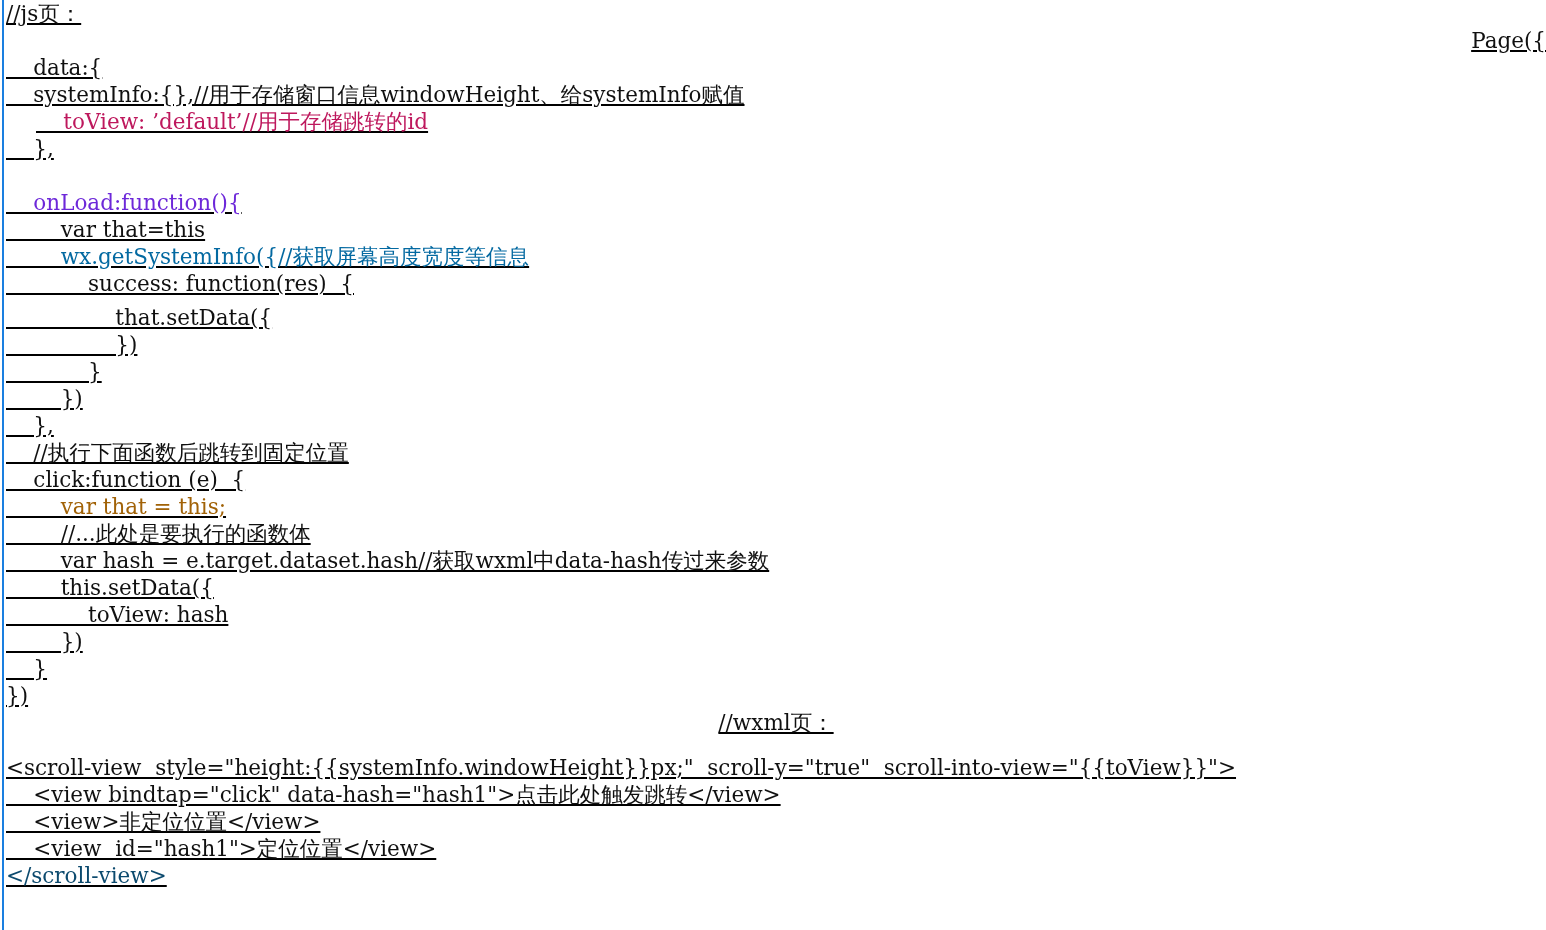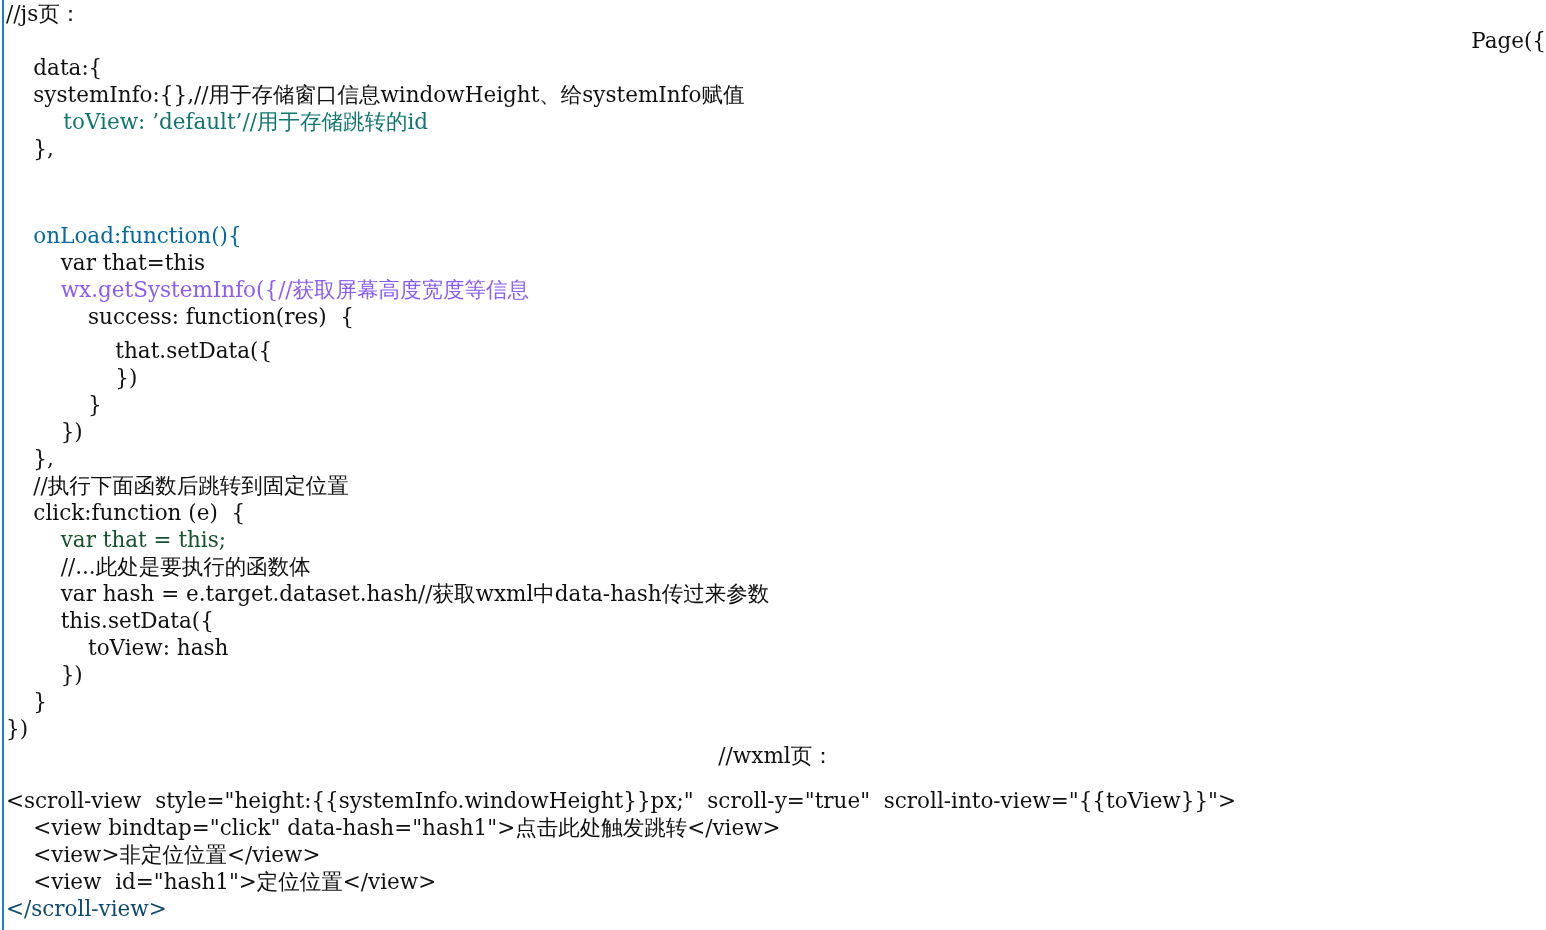--- a/index.html
+++ b/index.html
@@ -26,20 +26,21 @@
     background: #1a7fe0;
   }
 
   #code-surface {
     position: absolute;
     left: 0;
     top: 0;
     width: 1546px;
     height: 930px;
     padding: 0;
+    text-decoration: underline;
   }
 
   .code-line {
     position: relative;
     height: 27px;
     line-height: 27px;
     font-family: "DejaVu Serif", "Liberation Serif", serif;
     font-size: 21.5px;
     color: #101010;
     white-space: pre;
@@ -72,35 +73,35 @@
 </head>
 <body style="background: rgb(255, 255, 255);">
 
 <div id="left-rule" style="background: rgb(26, 127, 224);"></div>
 
 <div id="code-surface">
     <div class="code-line" style="color: rgb(16, 16, 16);"><span class="mono">//js页：</span></div>
     <div class="code-line" style="color: rgb(16, 16, 16); text-align: right;"><span class="mono">Page({</span></div>
     <div class="code-line" style="color: rgb(16, 16, 16);"><span class="mono">    data:{</span></div>
     <div class="code-line" style="color: rgb(16, 16, 16);"><span class="mono">    systemInfo:{},//用于存储窗口信息windowHeight、给systemInfo赋值</span></div>
-    <div class="code-line" style="color: #0f766e; padding-left: 36px;"><span class="mono">    toView: ’default’//用于存储跳转的id</span></div>
+    <div class="code-line" style="color: #be185d; padding-left: 36px;"><span class="mono">    toView: ’default’//用于存储跳转的id</span></div>
     <div class="code-line" style="color: rgb(16, 16, 16);"><span class="mono">    },</span></div>
     <div class="code-line blank" style="color: rgb(16, 16, 16);"><span class="mono"></span></div>
-    <div class="code-line" style="color: #0369a1; margin-top: 33px;"><span class="mono">    onLoad:function(){</span></div>
+    <div class="code-line" style="color: #6d28d9;"><span class="mono">    onLoad:function(){</span></div>
     <div class="code-line" style="color: rgb(16, 16, 16);"><span class="mono">        var that=this</span></div>
-    <div class="code-line" style="color: #8b5cf6;"><span class="mono">        wx.getSystemInfo({//获取屏幕高度宽度等信息</span></div>
+    <div class="code-line" style="color: #0369a1;"><span class="mono">        wx.getSystemInfo({//获取屏幕高度宽度等信息</span></div>
     <div class="code-line" style="color: rgb(16, 16, 16);"><span class="mono">            success: function(res)  {</span></div>
     <div class="code-line" style="color: rgb(16, 16, 16); margin-top: 7px;"><span class="mono">                that.setData({</span></div>
     <div class="code-line" style="color: rgb(16, 16, 16);"><span class="mono">                })</span></div>
     <div class="code-line" style="color: rgb(16, 16, 16);"><span class="mono">            }</span></div>
     <div class="code-line" style="color: rgb(16, 16, 16);"><span class="mono">        })</span></div>
     <div class="code-line" style="color: rgb(16, 16, 16);"><span class="mono">    },</span></div>
     <div class="code-line" style="color: rgb(16, 16, 16);"><span class="mono">    //执行下面函数后跳转到固定位置</span></div>
     <div class="code-line" style="color: rgb(16, 16, 16);"><span class="mono">    click:function (e)  {</span></div>
-    <div class="code-line" style="color: #14532d;"><span class="mono">        var that = this;</span></div>
+    <div class="code-line" style="color: #a16207;"><span class="mono">        var that = this;</span></div>
     <div class="code-line" style="color: rgb(16, 16, 16);"><span class="mono">        //...此处是要执行的函数体</span></div>
     <div class="code-line" style="color: rgb(16, 16, 16);"><span class="mono">        var hash = e.target.dataset.hash//获取wxml中data-hash传过来参数</span></div>
     <div class="code-line" style="color: rgb(16, 16, 16);"><span class="mono">        this.setData({</span></div>
     <div class="code-line" style="color: rgb(16, 16, 16);"><span class="mono">            toView: hash</span></div>
     <div class="code-line" style="color: rgb(16, 16, 16);"><span class="mono">        })</span></div>
     <div class="code-line" style="color: rgb(16, 16, 16);"><span class="mono">    }</span></div>
     <div class="code-line" style="color: rgb(16, 16, 16);"><span class="mono">})</span></div>
     <div class="code-line" style="color: rgb(16, 16, 16); text-align: center;"><span class="mono">//wxml页：</span></div>
     <div class="code-line" style="color: rgb(16, 16, 16); margin-top: 18px;"><span class="mono">&lt;scroll-view  style="height:{{systemInfo.windowHeight}}px;"  scroll-y="true"  scroll-into-view="{{toView}}"&gt;</span></div>
     <div class="code-line" style="color: rgb(16, 16, 16);"><span class="mono">    &lt;view bindtap="click" data-hash="hash1"&gt;点击此处触发跳转&lt;/view&gt;</span></div>

